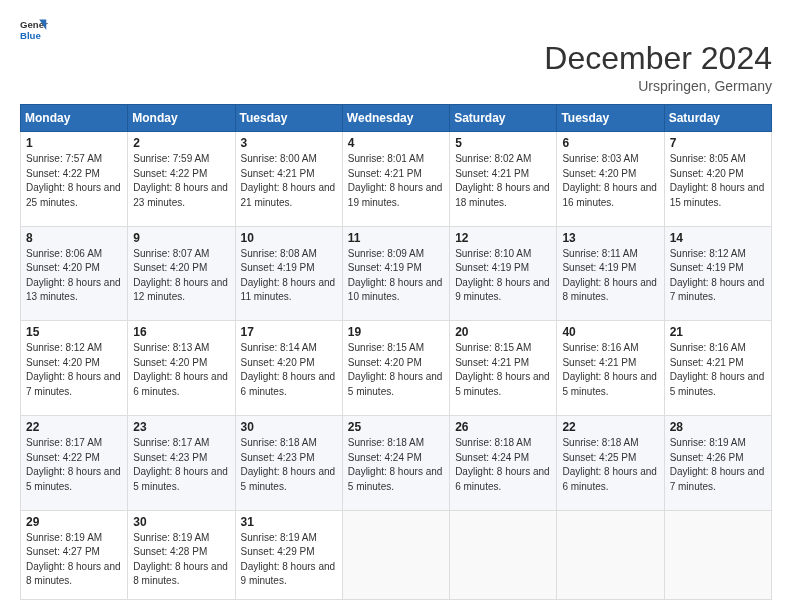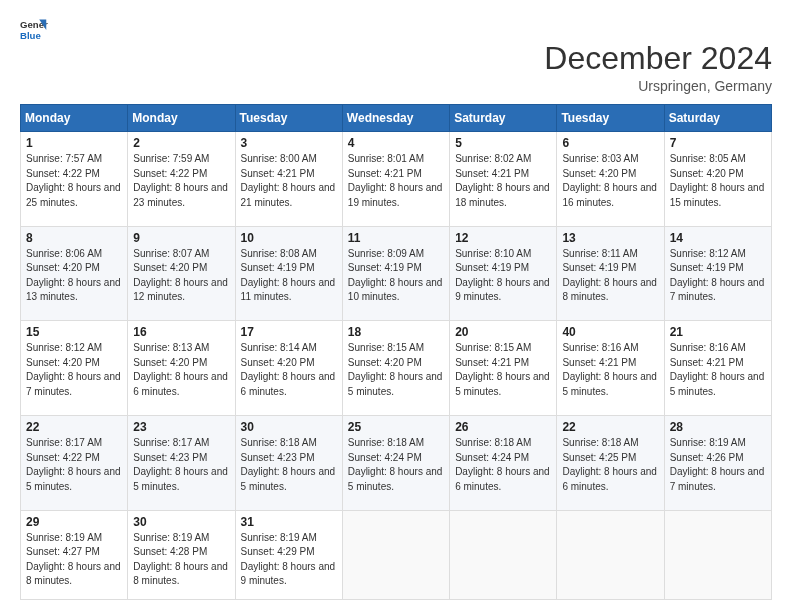--- a/index.html
+++ b/index.html
@@ -192,21 +192,21 @@
           </td>
           <td>
             <span class="day-num">16</span>
             <div class="day-info">Sunrise: 8:13 AM<br>Sunset: 4:20 PM<br>Daylight: 8 hours and 6 minutes.</div>
           </td>
           <td>
             <span class="day-num">17</span>
             <div class="day-info">Sunrise: 8:14 AM<br>Sunset: 4:20 PM<br>Daylight: 8 hours and 6 minutes.</div>
           </td>
           <td>
-            <span class="day-num">18</span>
+            <span class="day-num">19</span>
             <div class="day-info">Sunrise: 8:15 AM<br>Sunset: 4:20 PM<br>Daylight: 8 hours and 5 minutes.</div>
           </td>
           <td>
             <span class="day-num">20</span>
             <div class="day-info">Sunrise: 8:15 AM<br>Sunset: 4:21 PM<br>Daylight: 8 hours and 5 minutes.</div>
           </td>
           <td>
             <span class="day-num">40</span>
             <div class="day-info">Sunrise: 8:16 AM<br>Sunset: 4:21 PM<br>Daylight: 8 hours and 5 minutes.</div>
           </td>

